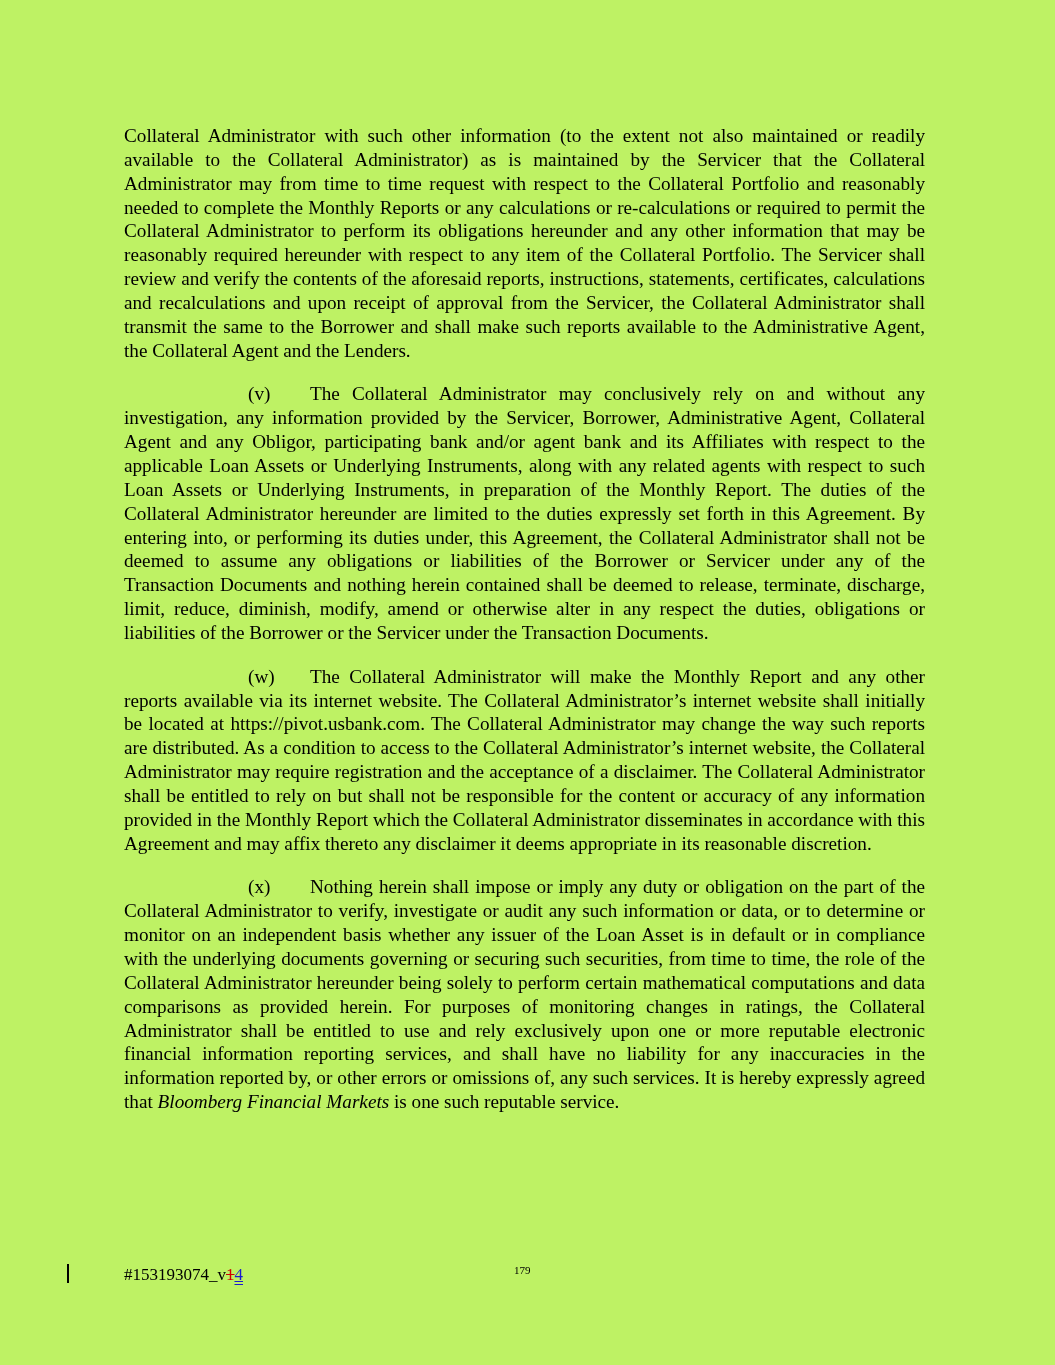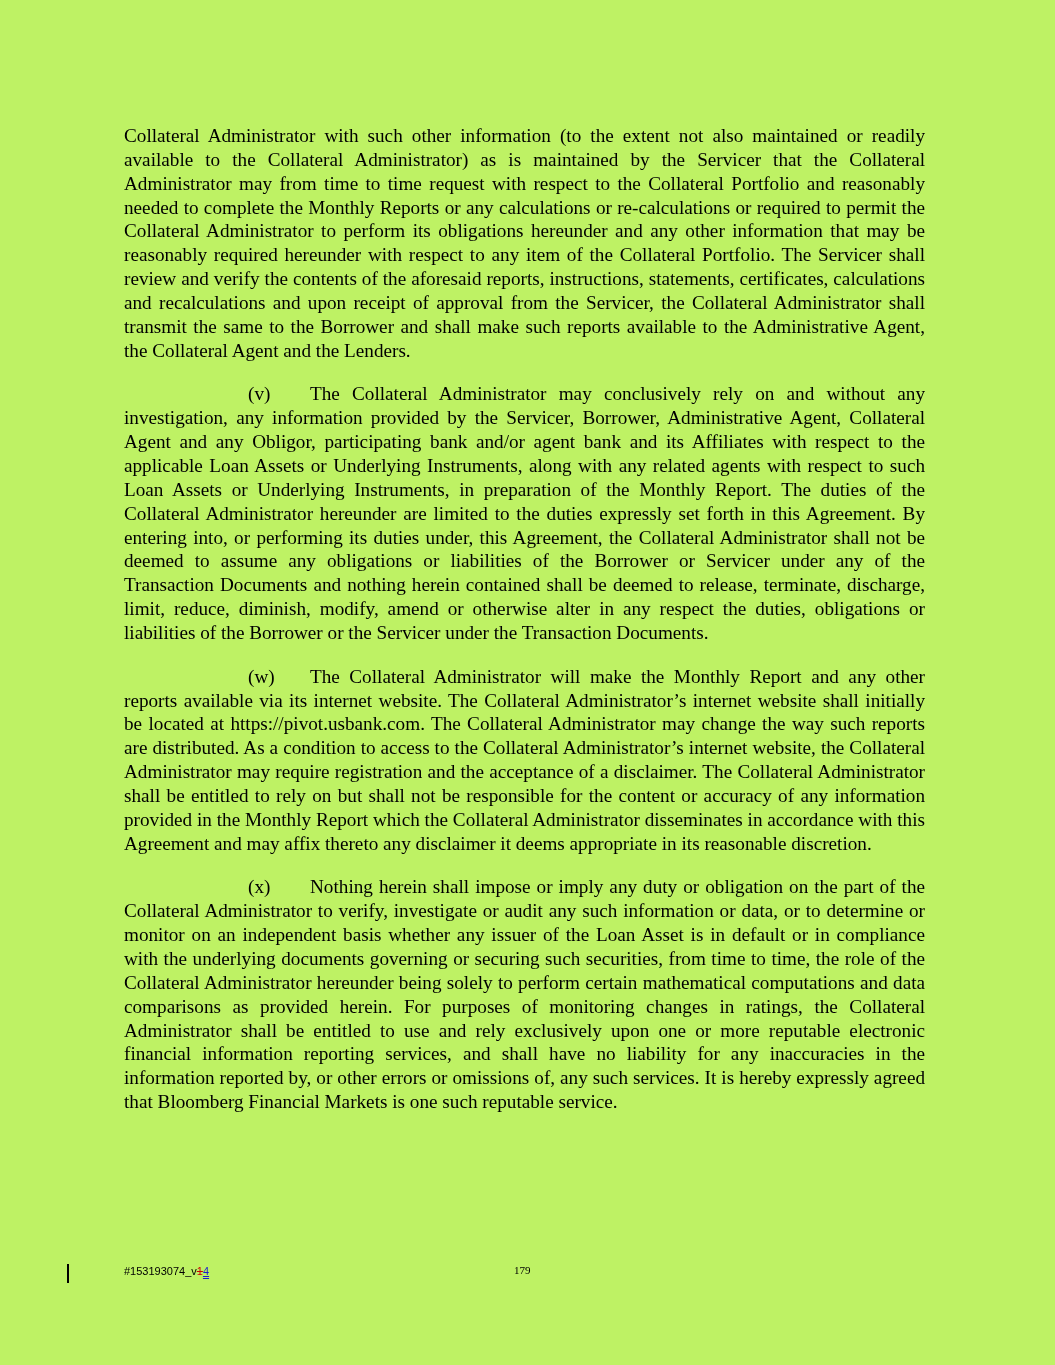--- a/index.html
+++ b/index.html
@@ -11,27 +11,27 @@
   }
   .body-text {
     position: absolute; left: 124px; top: 124px; width: 801px;
     font-size: 19.2px; line-height: 23.85px;
     text-align: justify;
   }
   .para { margin: 0 0 20px 0; }
   .para.lead { text-indent: 0; }
   .para.item { text-indent: 124px; }
   .marker { display: inline-block; width: 62px; text-indent: 0; }
-  .italic { }
+  .italic { font-style: italic; }
   .footer-bar {
     position: absolute; left: 67px; top: 1264px; width: 2px; height: 19px; background: #000;
   }
   .footer-docid {
     position: absolute; left: 124px; top: 1265px;
-    font-family: Liberation Sans, sans-serif; font-size: 11px; color: #000;
+    font-family: Liberation Serif, serif; font-size: 17px; color: #000;
   }
   .del { color: #d00000; text-decoration: line-through; }
   .ins { color: #1a1ad0; text-decoration: underline double; }
   .footer-page {
     position: absolute; left: 514px; top: 1264px;
     font-family: "Liberation Serif", "DejaVu Serif", serif; font-size: 11px; color: #000;
   }
 </style>
 </head>
 <body>

